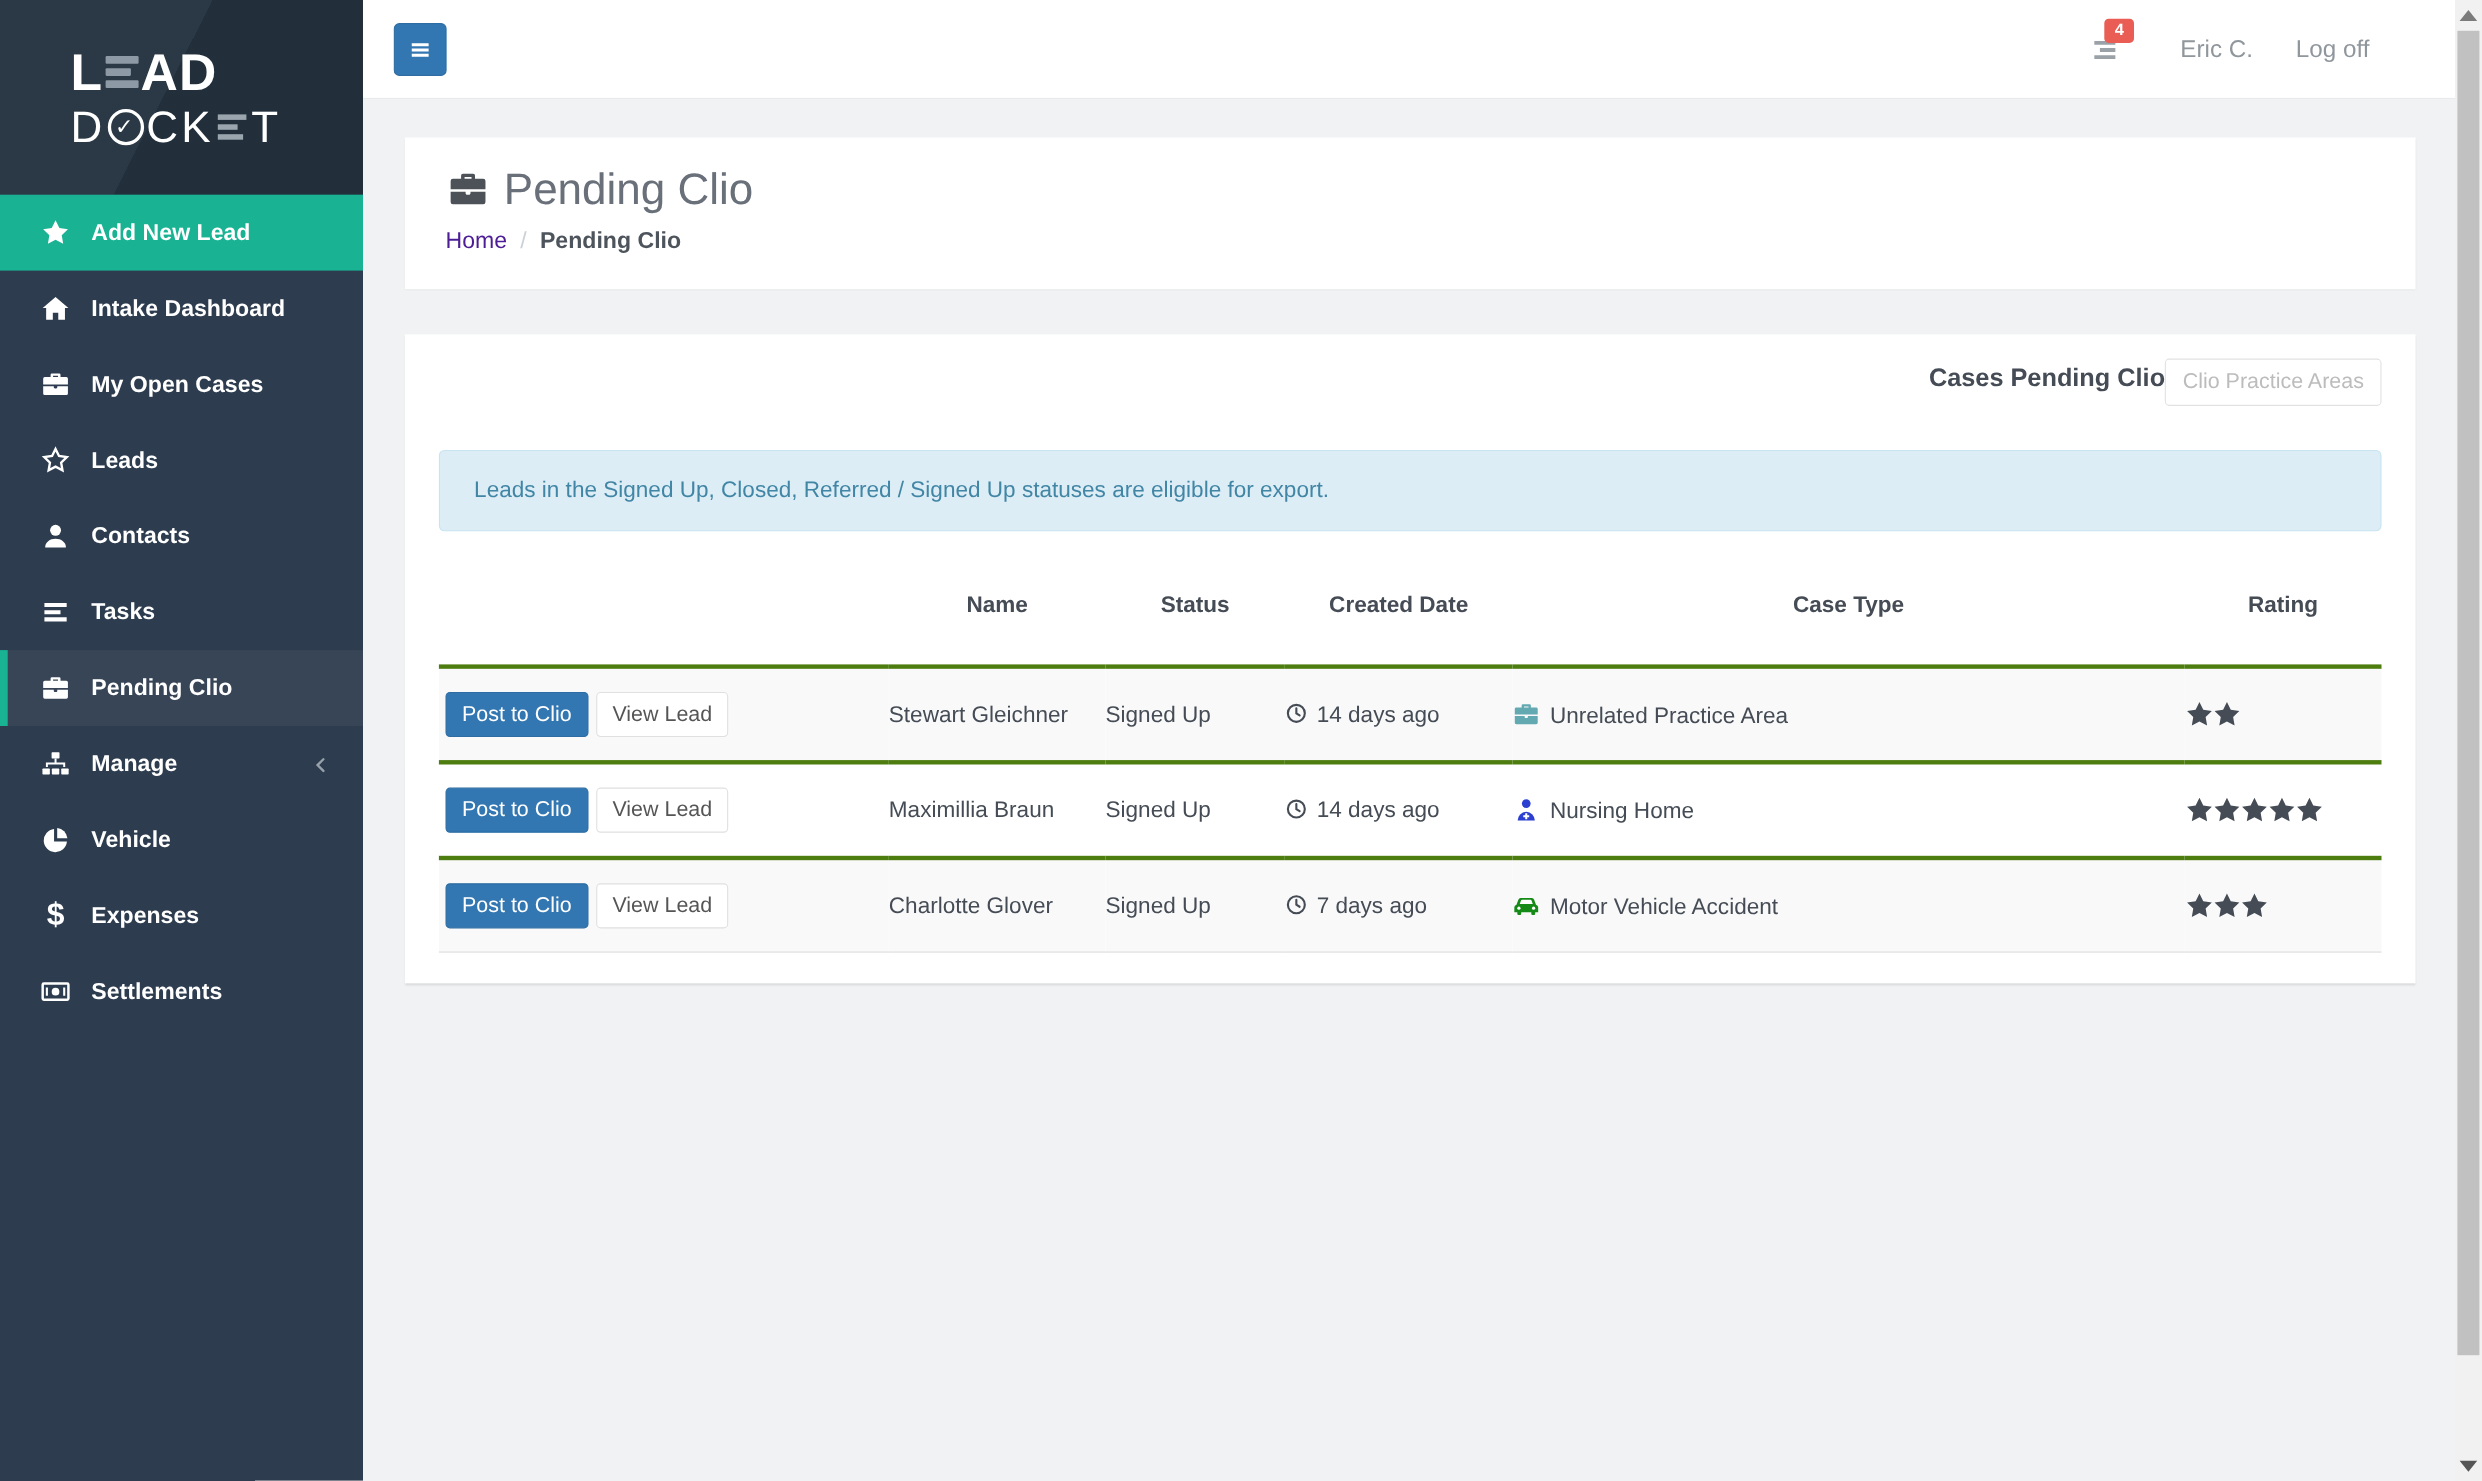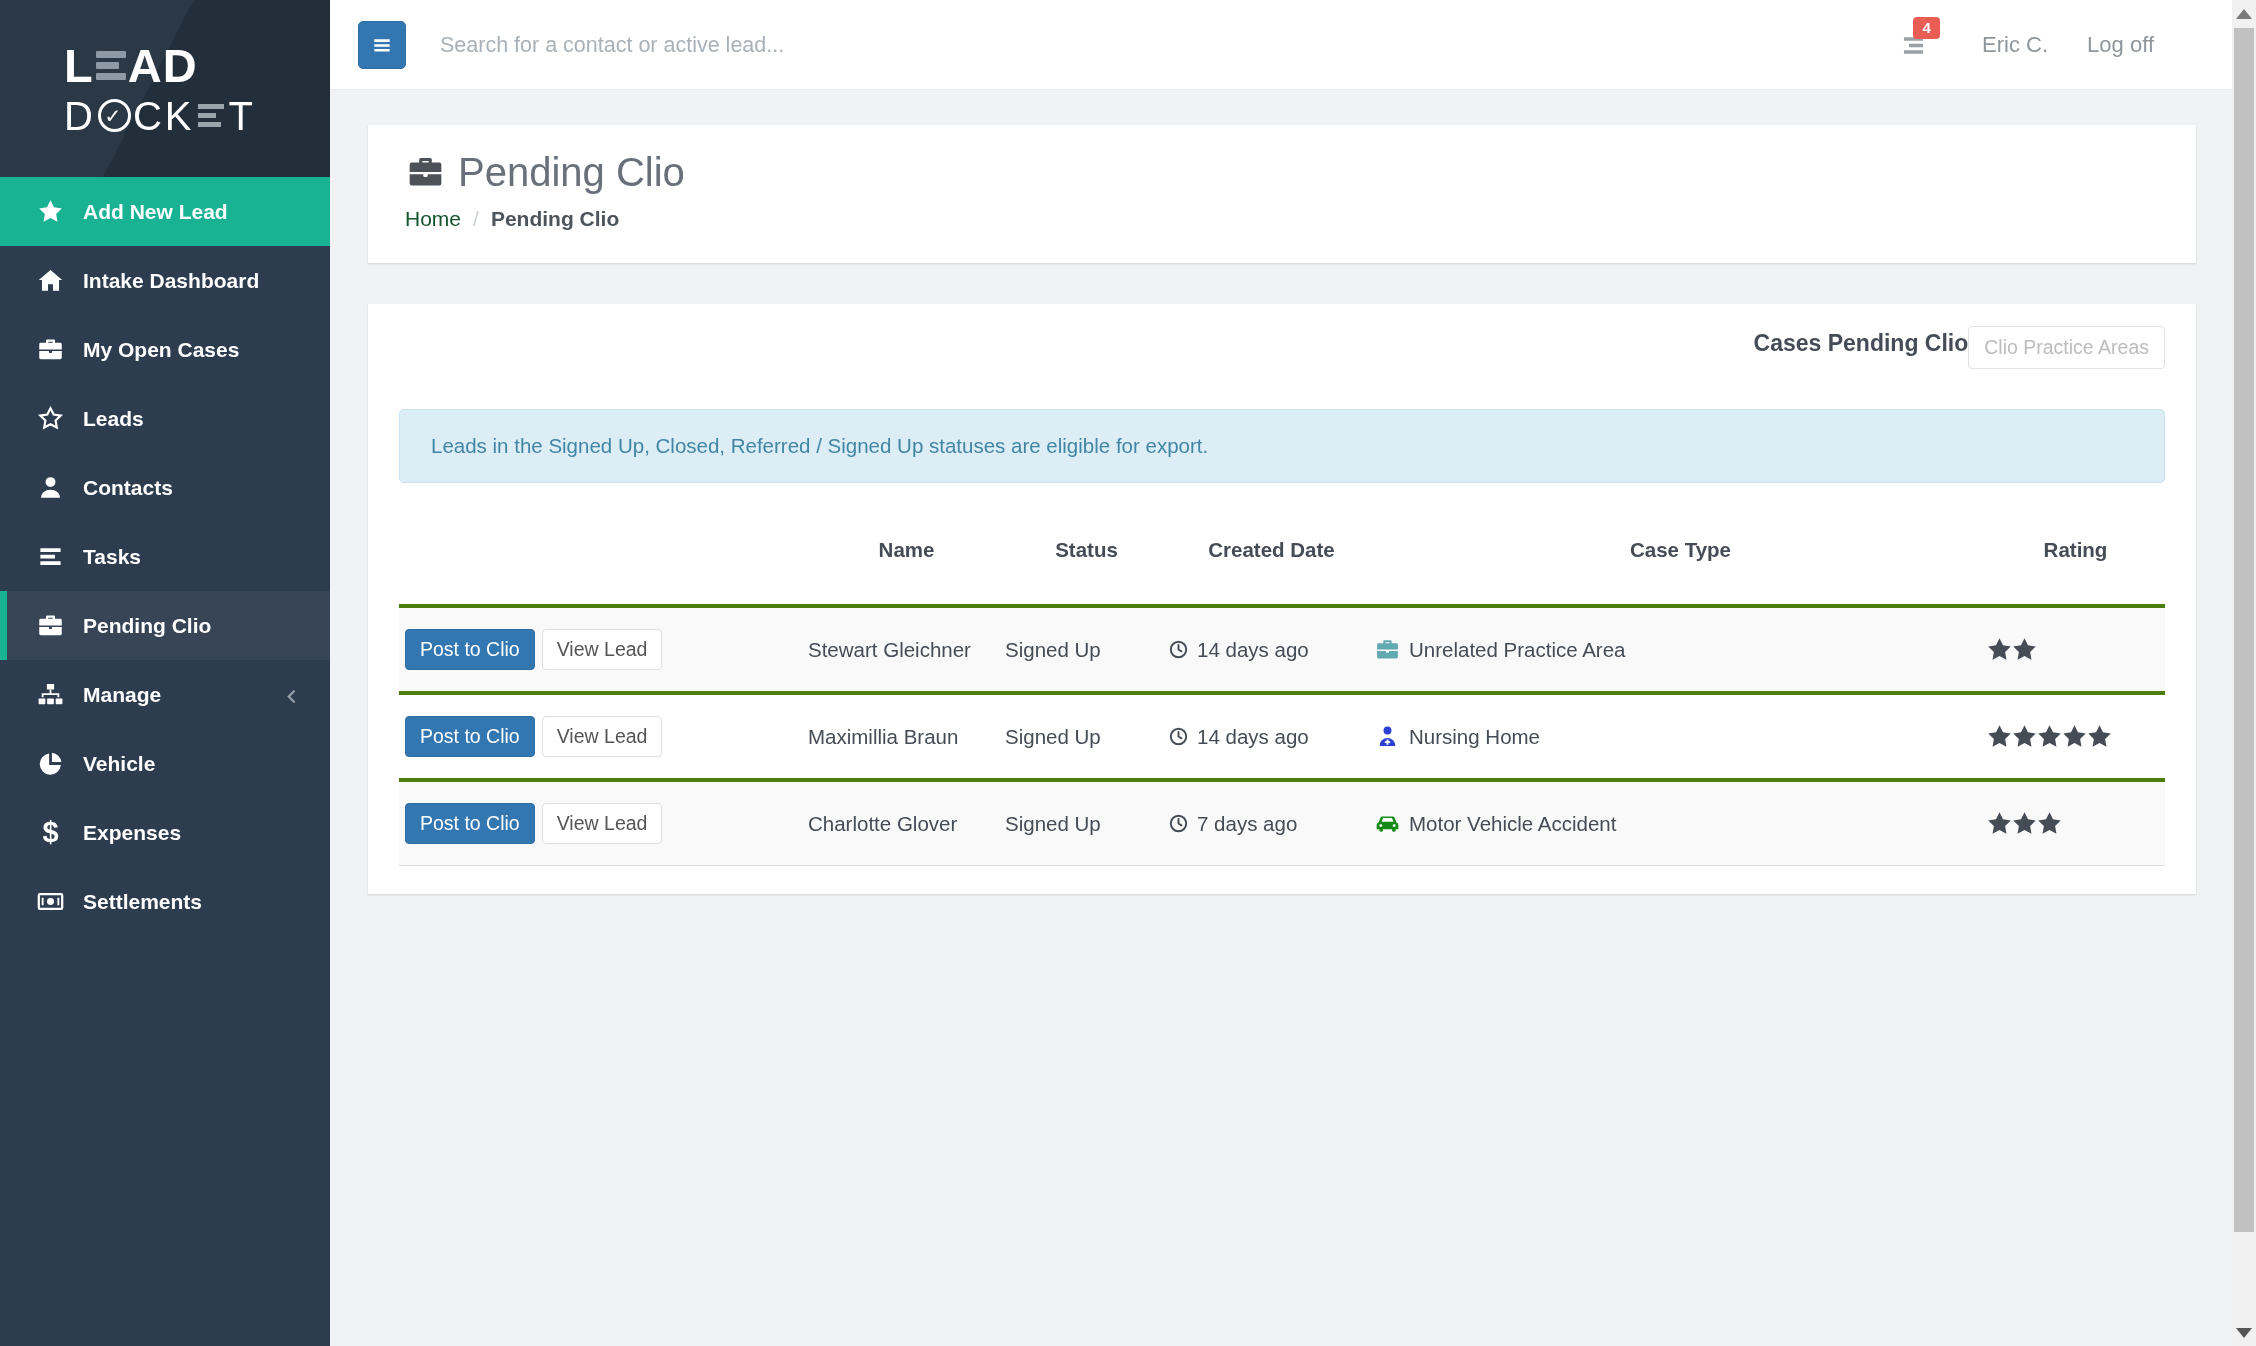--- a/index.html
+++ b/index.html
@@ -50,21 +50,21 @@
     font-size:15px;font-weight:700;border-radius:4px;text-align:center;line-height:1.1}
   .tb-link{font-size:22px;color:#8f969c;cursor:pointer;text-decoration:none}
   
   .content{position:absolute;left:330px;top:90px;width:1902px;height:1256px;background:var(--content-bg,#f1f2f3)}
   .header-card{margin:35px 36px 0 38px;background:#fff;height:138px;box-sizing:border-box;padding:24px 0 0 37px;
     box-shadow:0 1px 2px rgba(0,0,0,.13)}
   .page-title-row{margin:0;display:flex;align-items:center;font-size:40px;font-weight:400;color:#69707a;line-height:1.15}
   .pt-icon{width:41px;height:38px;color:#4c5258;margin-right:12px;display:inline-flex}
   .pt-icon svg{width:100%;height:100%;fill:currentColor}
   .breadcrumb{margin-top:12px;font-size:21px;display:flex;gap:12px;align-items:center}
-  .breadcrumb a{color:#14532d;text-decoration:none;cursor:pointer}
+  .breadcrumb a{color:#4c1d95;text-decoration:none;cursor:pointer}
   .bc-sep{color:#ccd1d6}
   .bc-current{color:#4d545c;font-weight:700}
   .main-card{margin:41px 36px 0 38px;background:#fff;height:590px;box-sizing:border-box;padding:26px 31px 0 31px;
     box-shadow:0 1px 2px rgba(0,0,0,.13)}
   .panel-head{display:flex;justify-content:flex-end;align-items:flex-start}
   .panel-head h2{margin:0;font-size:23px;font-weight:700;color:#454c55}
   .btn-default{background:#fff;border:1px solid #e2e2e2;border-radius:4px;color:#bcbcbc;font-size:19.5px;padding:9px 15px;
     cursor:pointer;font-family:inherit;margin-top:-4px}
   .alert-info{margin-top:40px;background:var(--alert-bg,#dcedf6);border:1px solid var(--alert-border,#c7e4f0);border-radius:5px;
     color:var(--alert-text,#4286a5);font-size:20.5px;padding:24px 31px;box-sizing:border-box}
@@ -224,21 +224,20 @@
         </a>
       </nav>
   </aside>
 
   <header class="topbar">
     <button class="hamburger">
       <span class="menu-ic"><svg viewBox="0 0 24 24">
             <path d="M4 5.6h16v2.7H4zM4 10.6h16v2.7H4zM4 15.6h16v2.7H4z"></path>
           </svg></span>
     </button>
-    <input class="search" placeholder="Search for a contact or active lead..." style="">
     <div class="topbar-right">
       <div class="notif">
         <span class="notif-ic"><svg viewBox="0 0 24 24">
               <path d="M3.5 4.6h17v3.1h-17zM8 10.4h12.5v3.1H8zM3.5 16.2h17v3.1h-17z"></path>
             </svg></span>
         <span class="badge">4</span>
       </div>
       <a class="tb-link">Eric C.</a>
       <a class="tb-link">Log off</a>
     </div>

